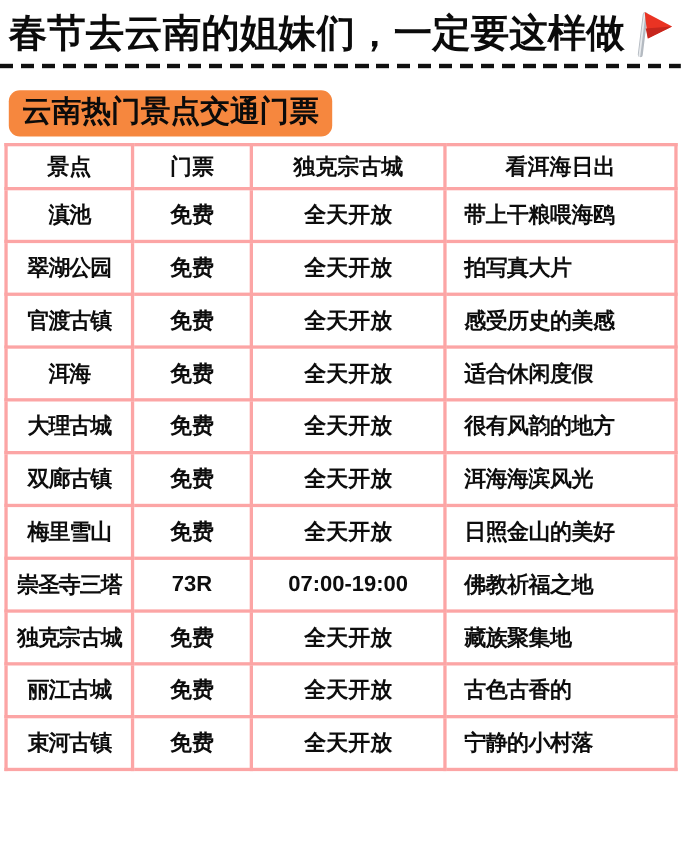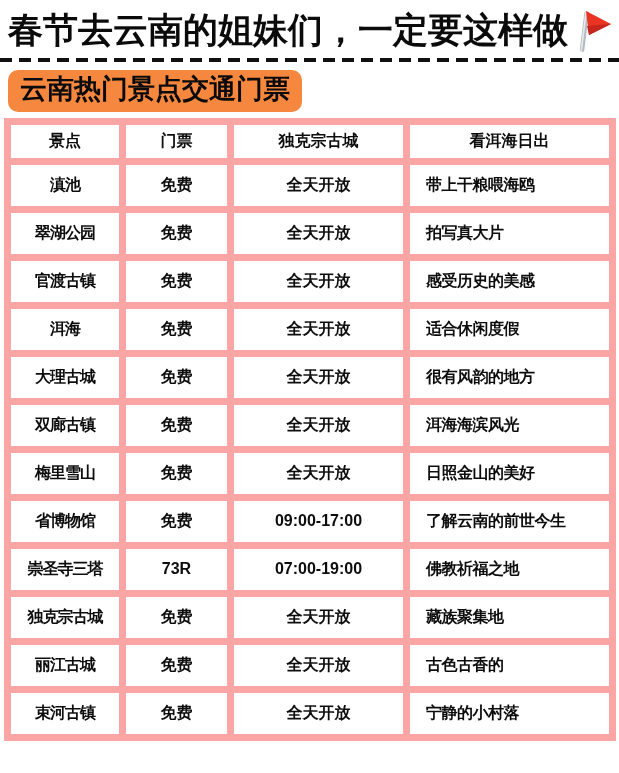--- a/index.html
+++ b/index.html
@@ -27,39 +27,39 @@
     margin-left: 2px;
     flex: 0 0 auto;
   }
   .dashed-divider {
     margin-top: 4px;
     height: 4px;
     background: repeating-linear-gradient(90deg, #101010 0 12px, transparent 12px 19px);
   }
   .badge {
     display: inline-block;
-    margin: 8px 0 0 8px;
+    margin: 20px 0 0 8px;
     background: #f6873e;
     border-radius: 10px;
     padding: 5px 12px 7px 12px;
     font-size: 27px;
     font-weight: 900;
     color: #0b0b0b;
     line-height: 1.1;
   }
   table.info-table {
     border-collapse: collapse;
     table-layout: fixed;
     width: 612px;
     margin: 6px 0 0 4px;
   }
   .info-table th, .info-table td {
-    border: 7px solid #fca5a5;
+    border: 3px solid #fca5a5;
     font-weight: 700;
-    font-size: 16px;
+    font-size: 20px;
     text-align: center;
     vertical-align: middle;
     overflow: hidden;
     white-space: nowrap;
   }
   .info-table th { height: 40px; }
   .info-table td { height: 48px; }
   .info-table .c0 { letter-spacing: -1px; }
   .info-table .c3 {
     text-align: left;
@@ -141,26 +141,20 @@
         <td class="c2">全天开放</td>
         <td class="c3">洱海海滨风光</td>
       </tr>
       <tr>
         <td class="c0">梅里雪山</td>
         <td class="c1">免费</td>
         <td class="c2">全天开放</td>
         <td class="c3">日照金山的美好</td>
       </tr>
       <tr>
-        <td class="c0">省博物馆</td>
-        <td class="c1">免费</td>
-        <td class="c2">09:00-17:00</td>
-        <td class="c3">了解云南的前世今生</td>
-      </tr>
-      <tr>
         <td class="c0">崇圣寺三塔</td>
         <td class="c1">73R</td>
         <td class="c2">07:00-19:00</td>
         <td class="c3">佛教祈福之地</td>
       </tr>
       <tr>
         <td class="c0">独克宗古城</td>
         <td class="c1">免费</td>
         <td class="c2">全天开放</td>
         <td class="c3">藏族聚集地</td>

